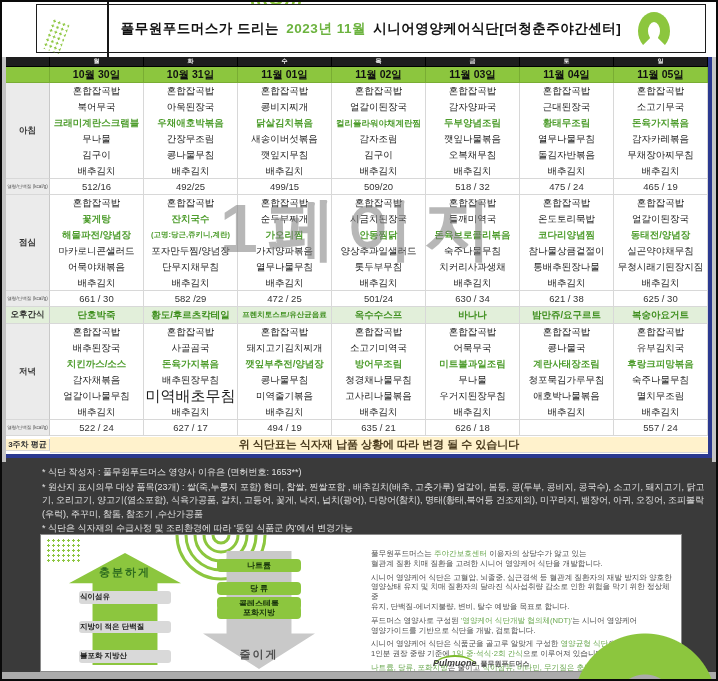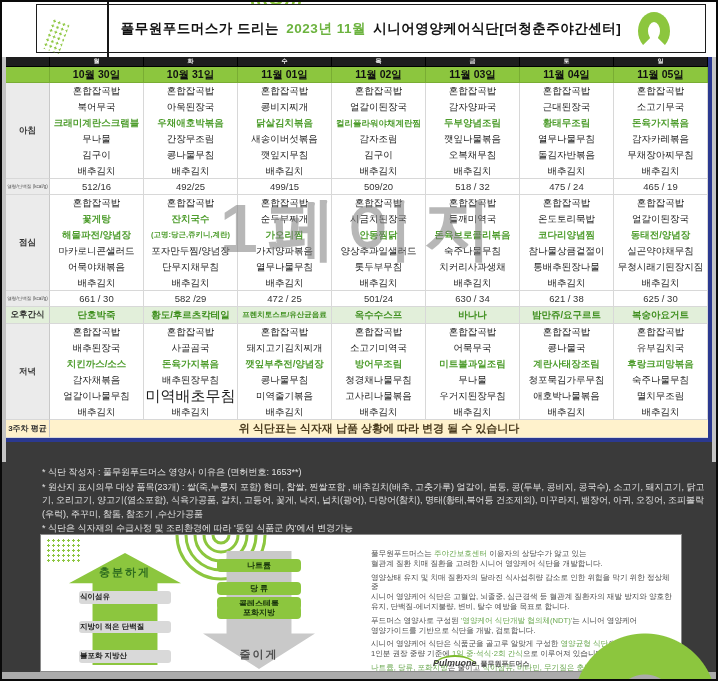--- a/index.html
+++ b/index.html
@@ -36,21 +36,21 @@
   .row-meal{height:96px;}
   .row-meal .t-label{font-size:8.5px;}
   .menu-item{height:16px;line-height:16px;white-space:nowrap;color:#1c1c1c;font-size:9.5px;}
   .menu-item.green{color:#4e9d2d;font-weight:bold;}
   .row-kcal{height:16px;}
   .row-kcal .t-label{font-size:4.6px;font-weight:normal;color:#555;line-height:5px;}
   .row-kcal .t-cell{font-size:9.5px;color:#333;}
   .row-snack{height:17px;}
   .row-snack .t-label{background:#e2efda;font-size:8.5px;}
   .row-snack .t-cell{background:#e2efda;color:#3f8f1e;font-weight:bold;}
-  .row-avg{height:18px;}
+  .row-avg{height:18px;align-items:center;}
   .row-avg .t-label{background:#fff2cc;font-size:8px;}
   .row-avg .avg-cell{width:658px;flex:0 0 658px;background:#fff2cc;display:flex;align-items:center;justify-content:center;
                      font-size:11px;font-weight:bold;color:#4a3b1e;border-bottom:1px solid #d8d8d8;}
   .side-strip{position:absolute;top:57px;width:6px;height:405px;background:#c4c4c4;}
 
   
   .watermark{position:absolute;left:220px;top:184px;z-index:6;font-size:68px;font-weight:bold;
              color:#7e7e7e;opacity:.55;letter-spacing:10px;pointer-events:none;}
 
   
@@ -329,20 +329,30 @@
         </div>
         <div class="t-cell">
           <div class="menu-item" style="font-size: 9.5px;">혼합잡곡밥</div>
           <div class="menu-item" style="font-size: 9.5px;">유부김치국</div>
           <div class="menu-item green" style="font-size: 9.5px;">후랑크피망볶음</div>
           <div class="menu-item" style="font-size: 9.5px;">숙주나물무침</div>
           <div class="menu-item" style="font-size: 9.5px;">멸치무조림</div>
           <div class="menu-item" style="font-size: 9.5px;">배추김치</div>
         </div>
       </div>
+      <div class="t-row row-kcal">
+        <div class="t-label">열량/단백질 (kcal/g)</div>
+        <div class="t-cell">522 / 24</div>
+        <div class="t-cell">627 / 17</div>
+        <div class="t-cell">494 / 19</div>
+        <div class="t-cell">635 / 21</div>
+        <div class="t-cell">626 / 18</div>
+        <div class="t-cell"></div>
+        <div class="t-cell">557 / 24</div>
+      </div>
       <div class="t-row row-avg">
         <div class="t-label">3주차 평균</div>
         <div class="avg-cell">위 식단표는 식자재 납품 상황에 따라 변경 될 수 있습니다</div>
       </div>
     </div>
   <div class="side-strip" style="left:0"></div>
   <div class="side-strip" style="left:712px"></div>
 
   <div class="watermark">1페이지</div>
 
@@ -380,22 +390,22 @@
     <div class="dec-box" style="top:62px">콜레스테롤</div>
     <div class="dec-box" style="top:71px">포화지방</div>
     <div class="down-label">줄이게</div>
 
     <div class="bottom-text" id="bottom-text">
         <div class="para">
           <div><span>풀무원푸드머스는 </span><span class="g">주야간보호센터</span><span> 이용자의 상당수가 앓고 있는</span></div>
           <div><span>혈관계 질환 치매 질환을 고려한 시니어 영양케어 식단을 개발합니다.</span></div>
         </div>
         <div class="para">
+          <div><span>시니어 영양케어 식단은 고혈압, 뇌졸중, 심근경색 등 혈관계 질환자의 재발 방지와 양호한</span></div>
           <div><span>영양상태 유지 및 치매 질환자의 달라진 식사섭취량 감소로 인한 위험을 막기 위한 정상체중</span></div>
-          <div><span>시니어 영양케어 식단은 고혈압, 뇌졸중, 심근경색 등 혈관계 질환자의 재발 방지와 양호한</span></div>
           <div><span>유지, 단백질-에너지불량, 변비, 탈수 예방을 목표로 합니다.</span></div>
         </div>
         <div class="para">
           <div><span>푸드머스 영양사로 구성된 </span><span class="g">'영양케어 식단개발 협의체(NDT)'</span><span>는 시니어 영양케어</span></div>
           <div><span>영양가이드를 기반으로 식단을 개발, 검토합니다.</span></div>
         </div>
         <div class="para">
           <div><span>시니어 영양케어 식단은 식품군을 골고루 알맞게 구성한 </span><span class="g">영양균형 식단</span><span>으로서</span></div>
           <div><span>1인분 권장 중량 기준에 </span><span class="g">1일 중·석식·2회 간식</span><span>으로 이루어져 있습니다.</span></div>
         </div>

